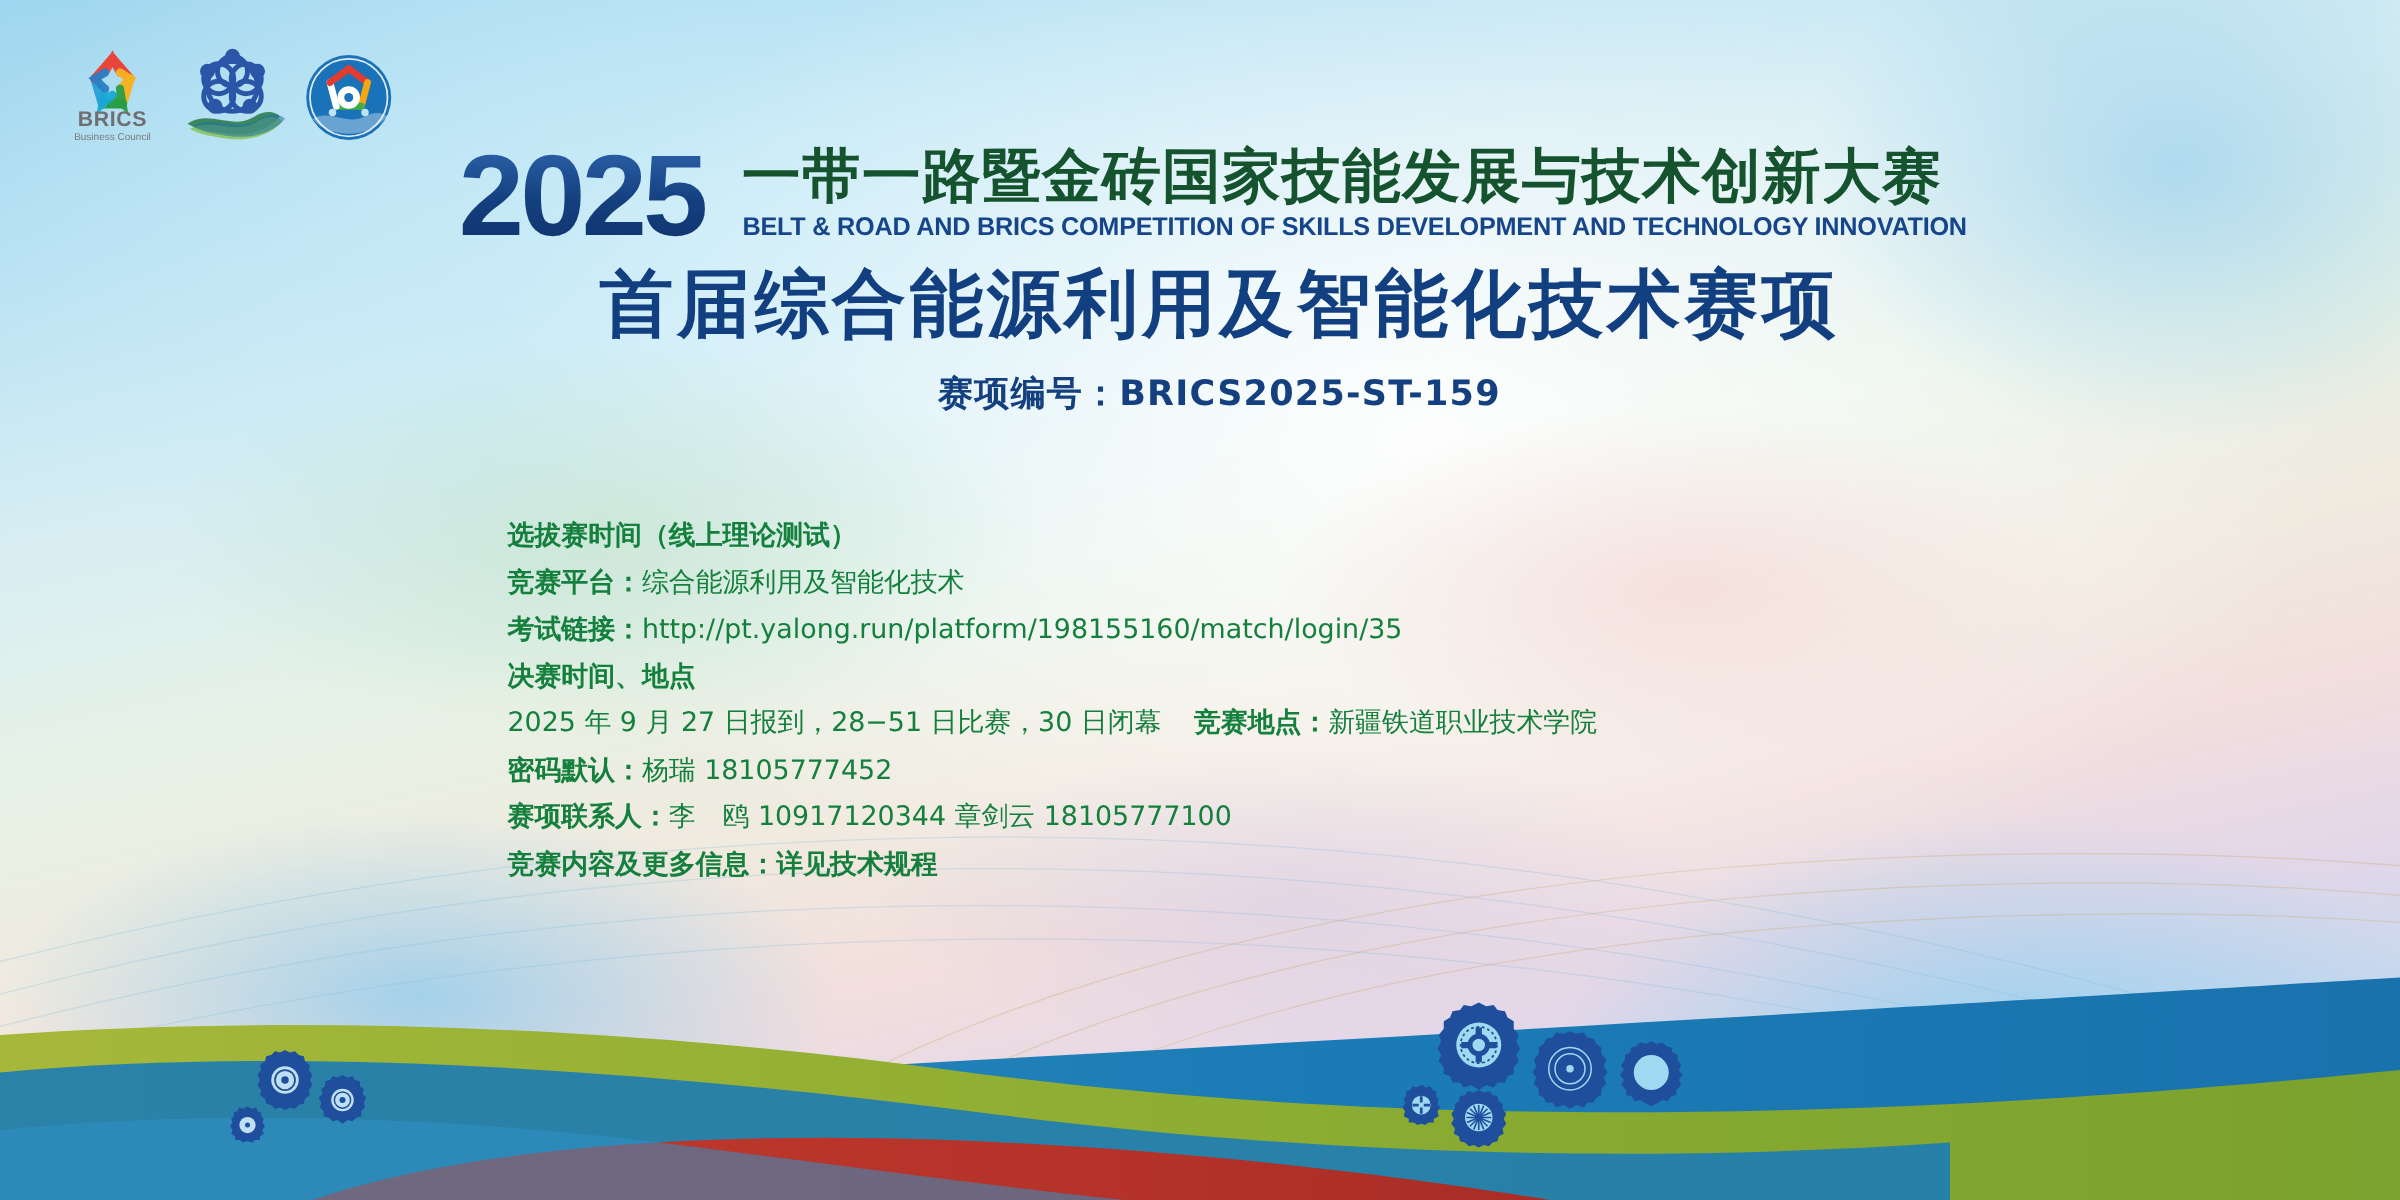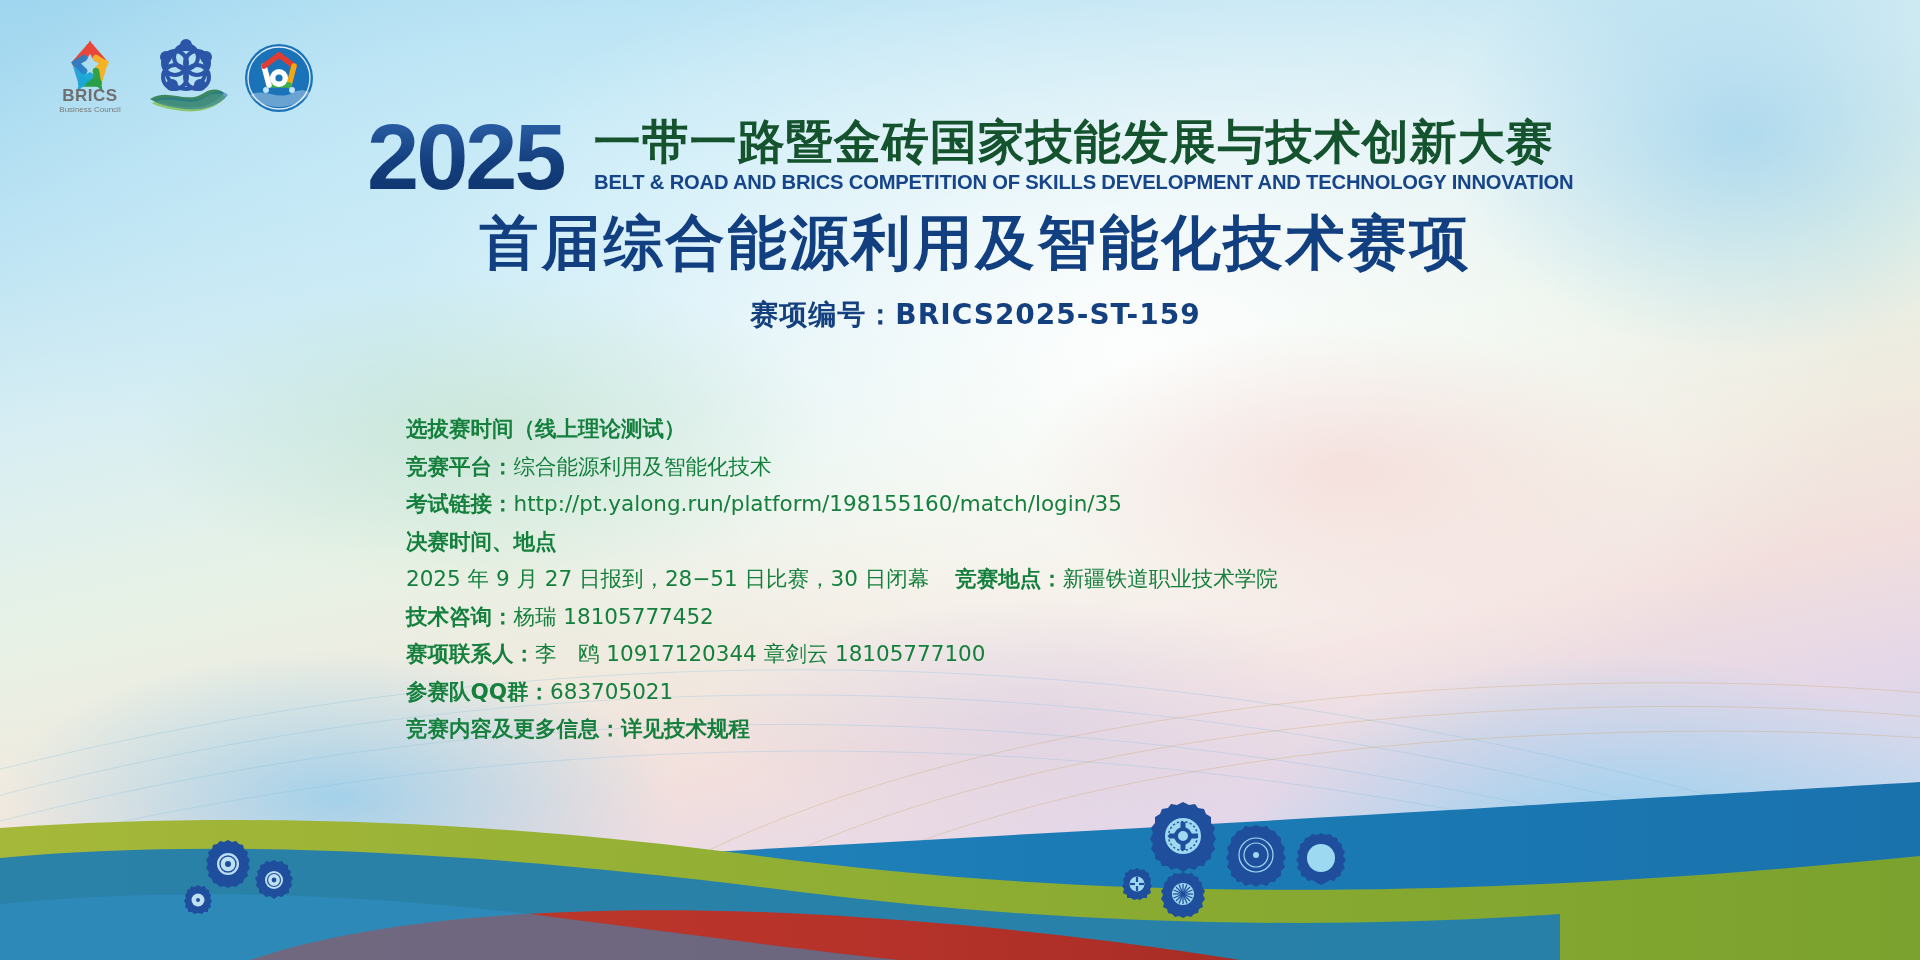--- a/index.html
+++ b/index.html
@@ -232,27 +232,24 @@
     <div class="line">
       <span class="lbl">考试链接：</span><span class="val">http://pt.yalong.run/platform/198155160/match/login/35</span>
     </div>
     <div class="line">
       <span class="lbl">决赛时间、地点</span>
     </div>
     <div class="line">
       <span class="val">2025 年 9 月 27 日报到，28−51 日比赛，30 日闭幕</span><span class="sp"></span><span class="lbl">竞赛地点：</span><span class="val">新疆铁道职业技术学院</span>
     </div>
     <div class="line">
-      <span class="lbl">技术咨询：</span><span class="val">杨瑞 18105777452</span>
+      <span class="lbl">密码默认：</span><span class="val">杨瑞 18105777452</span>
     </div>
     <div class="line">
       <span class="lbl">赛项联系人：</span><span class="val">李　鸥 10917120344 章剑云 18105777100</span>
-    </div>
-    <div class="line">
-      <span class="lbl">参赛队QQ群：</span><span class="val">683705021</span>
     </div>
     <div class="line">
       <span class="lbl">竞赛内容及更多信息：</span><span class="lbl">详见技术规程</span>
     </div>
   </div>
 
   <svg class="bottom-svg" viewBox="0 0 1920 300" preserveAspectRatio="none">
     <defs>
       <linearGradient id="gGreen" x1="0" y1="0" x2="1" y2="0">
         <stop offset="0%" stop-color="#a6b83a"></stop>

